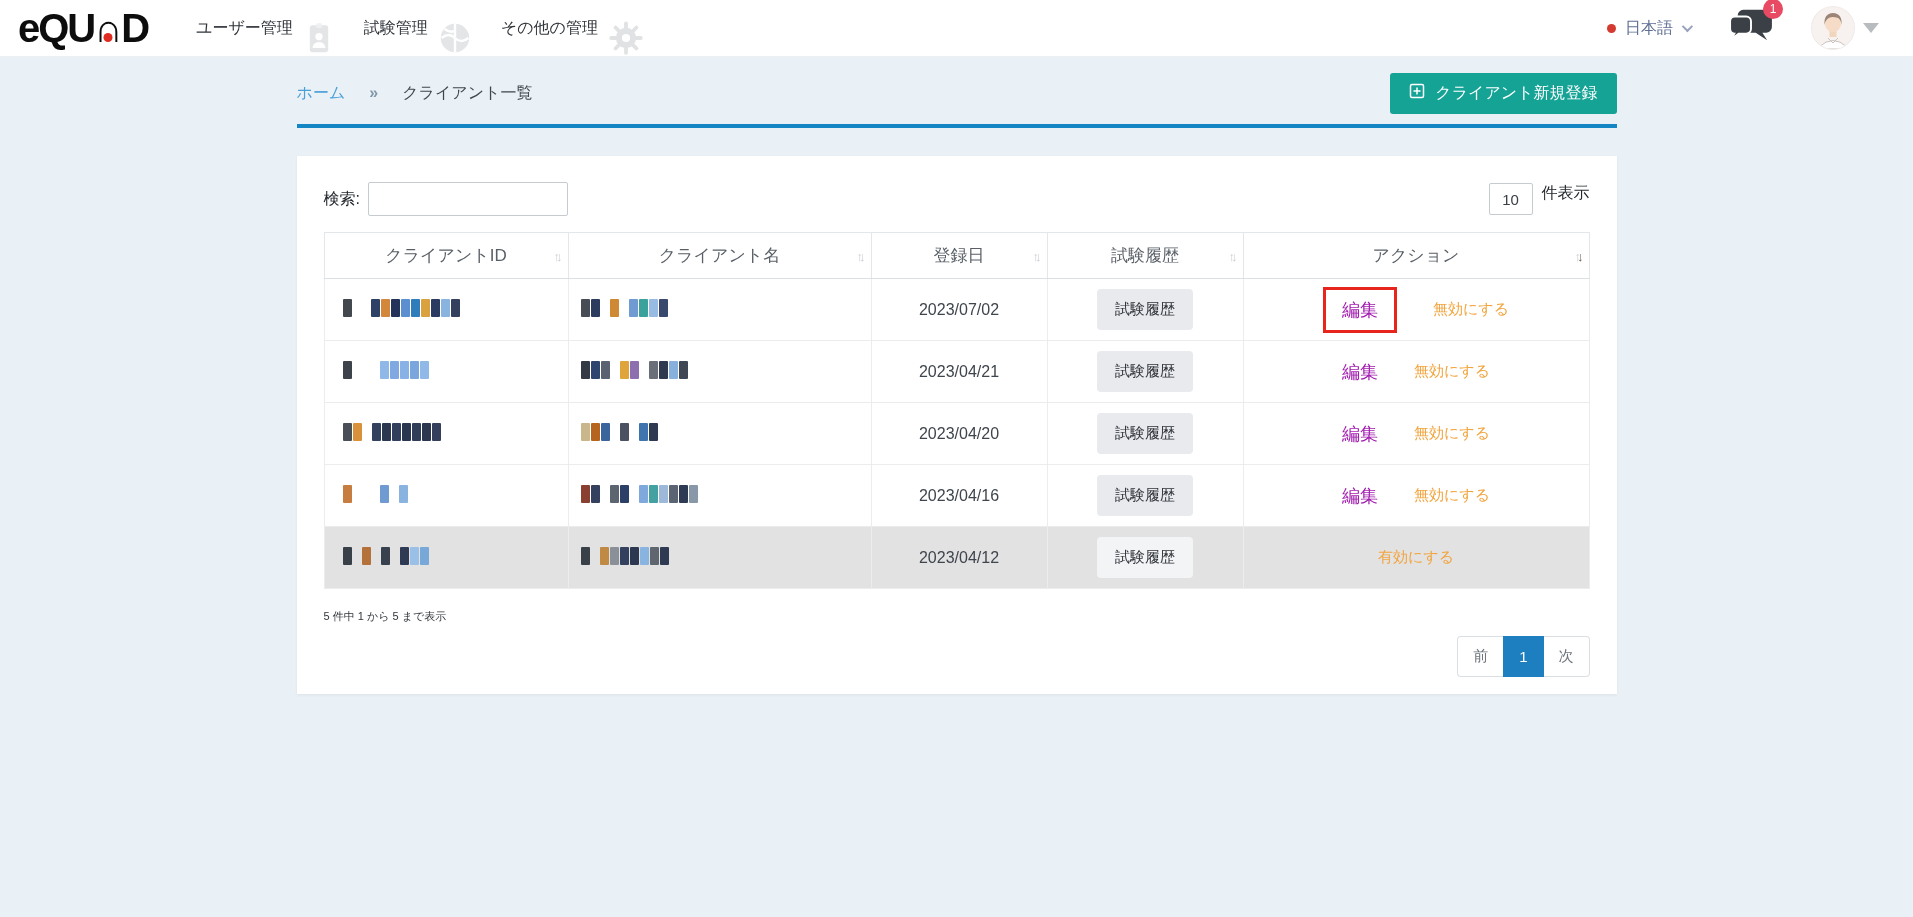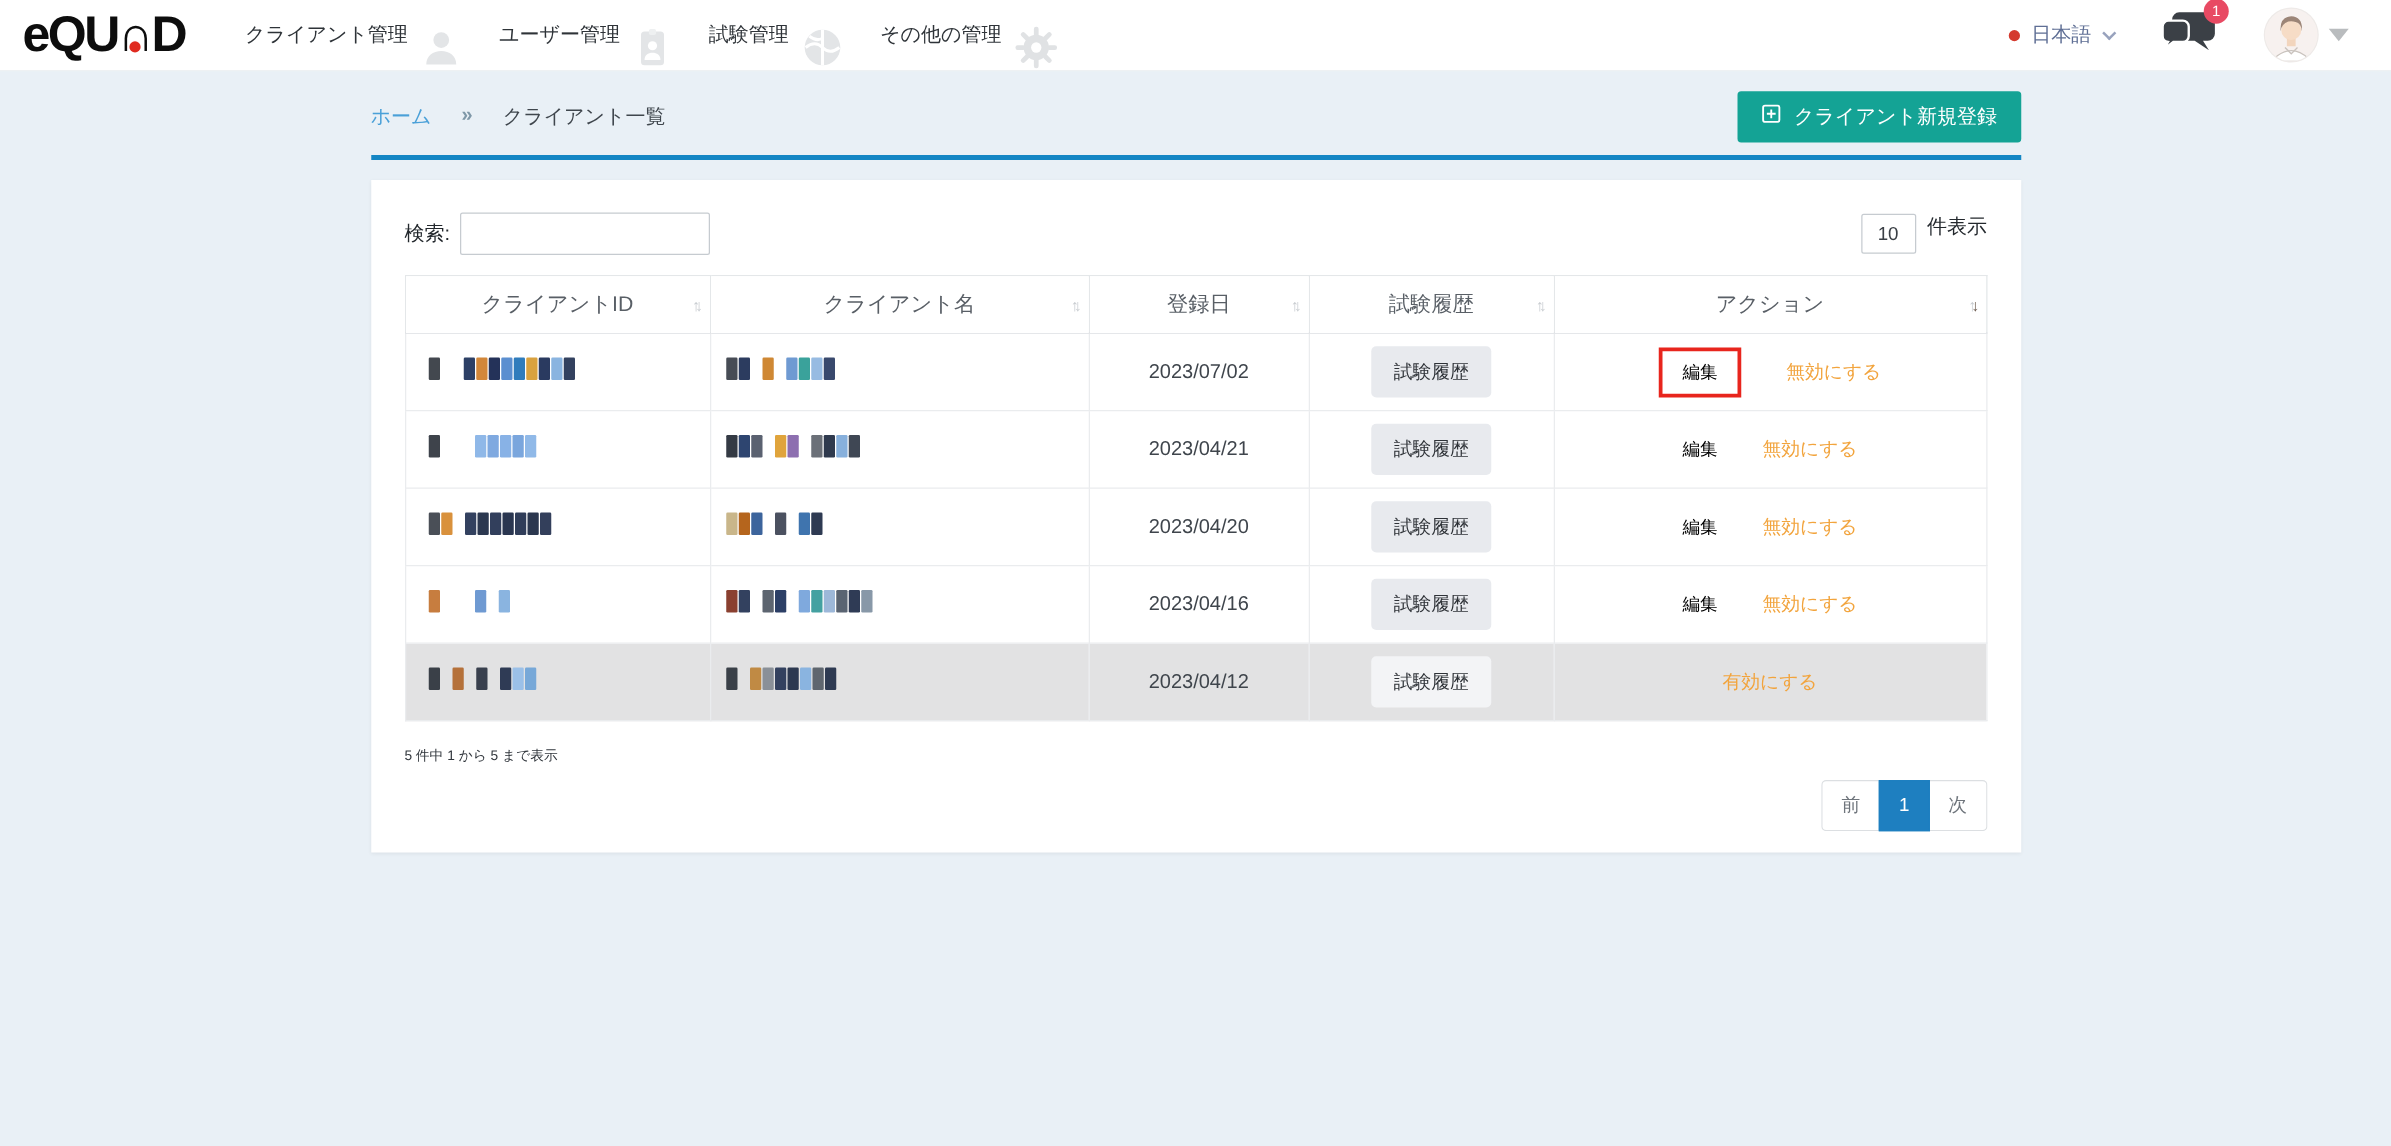--- a/index.html
+++ b/index.html
@@ -39,21 +39,21 @@
   .breadcrumb-row { display:flex; justify-content:space-between; align-items:center;
     padding-top:12px; height:62px; }
   .crumb { font-size:16px; display:flex; align-items:center;gap:14px; }
   .crumb-home { color:#4aa0d8; text-decoration:none; cursor:pointer; }
   .crumb-sep { color:#7f98a8; margin:0 10px; font-weight:bold; }
   .crumb-cur { color:#3f464d; }
   .btn-new { display:flex; align-items:center; gap:10px; background:#14a395; color:#fff; border:none;
     font-size:16px; padding:10px 19px; border-radius:3px; cursor:pointer; }
   .blue-line { height:4px; background:#1486c4; margin-top:6px; }
 
-  .card { background:#fff; margin-top:16px; height:538px; padding:26px 27px;
+  .card { background:#fff; margin-top:28px; height:538px; padding:26px 27px;
     box-shadow:0 1px 3px rgba(0,0,0,.06); }
   .toolbar { display:flex; justify-content:space-between; align-items:center; margin-bottom:16px; }
   .search-group { display:flex; align-items:center; gap:8px; font-size:16px; color:#23282d; }
   .search-input { width:200px; height:34px; border:1px solid #c6cbd0; border-radius:2px;
     font-size:15px; padding:0 8px; background:#fff; }
   .size-group { display:flex; align-items:flex-start; gap:9px; font-size:16px; color:#23282d; }
   .size-input { width:44px; height:32px; border:1px solid #c6cbd0; border-radius:2px;
     text-align:center; font-size:15px; background:#fff; color:#3a3f45; }
 
   table { width:100%; border-collapse:collapse; table-layout:fixed; }
@@ -71,21 +71,21 @@
   .mosaic { display:inline-flex; align-items:center; gap:1px; }
   .px { display:inline-block; width:9px; height:18px; border-radius:1px; }
   .px.gap { width:8px; background:transparent; }
   .btn-history { background:#e8eaee; border:none; border-radius:4px; padding:11px 18px;
     font-size:15px; color:#2e3237; cursor:pointer; }
   tr.row-disabled td { background:#e2e2e3; }
   tr.row-disabled .btn-history { background:#f3f4f6; }
   .actions { display:flex; align-items:center; justify-content:center; gap:36px; }
   .hl-wrap { display:inline-flex; }
   .hl-wrap.hl { border:3px solid #e8251d; padding:8px 16px; }
-  .link-edit { color:#000000; font-size:14px; cursor:pointer; text-decoration:none; }
+  .link-edit { color:#a21caf; font-size:18px; cursor:pointer; text-decoration:none; }
   .link-warn { color:#f2a43d; font-size:15px; cursor:pointer; text-decoration:none; }
 
   .summary { margin-top:20px; font-size:11px; color:#31363c; }
   .pager { display:flex; justify-content:flex-end; margin-top:12px; }
   .page-btn { border:1px solid #dcdfe2; background:#fff; color:#6f757c; font-size:15px;
     padding:10px 15px; cursor:pointer; }
   .page-btn.prev { border-radius:4px 0 0 4px; border-right:none; }
   .page-btn.next { border-radius:0 4px 4px 0; border-left:none; }
   .page-btn.current { background:#1e7fc0; color:#fff; border-color:#1e7fc0; padding:10px 15px; }
 
@@ -100,29 +100,20 @@
 <div class="page">
 
   <header class="topbar">
     <div class="logo">
       <span>eQU</span>
         <span class="logo-a"><span>∩</span><i class="logo-dot"></i></span>
         <span>D</span>
     </div>
 
     <nav class="nav">
-      <div class="nav-item">
-        <span>クライアント管理</span>
-        <span class="nav-icon">
-          <svg width="36" height="36" viewBox="0 0 24 24" fill="#e3e5e7">
-              <circle cx="12" cy="8" r="4.2"></circle>
-              <path d="M4 21c0-4.6 3.6-7.2 8-7.2s8 2.6 8 7.2z"></path>
-            </svg>
-        </span>
-      </div>
       <div class="nav-item">
         <span>ユーザー管理</span>
         <span class="nav-icon">
           <svg width="34" height="34" viewBox="0 0 24 24">
               <rect x="5.5" y="3" width="13" height="19" rx="2" fill="#e3e5e7"></rect>
               <rect x="10" y="1.6" width="4" height="3.4" rx="1" fill="#eef0f1"></rect>
               <circle cx="12" cy="11" r="2.6" fill="#fff"></circle>
               <path d="M7.5 19c0-2.6 2-4 4.5-4s4.5 1.4 4.5 4z" fill="#fff"></path>
             </svg>
         </span>

